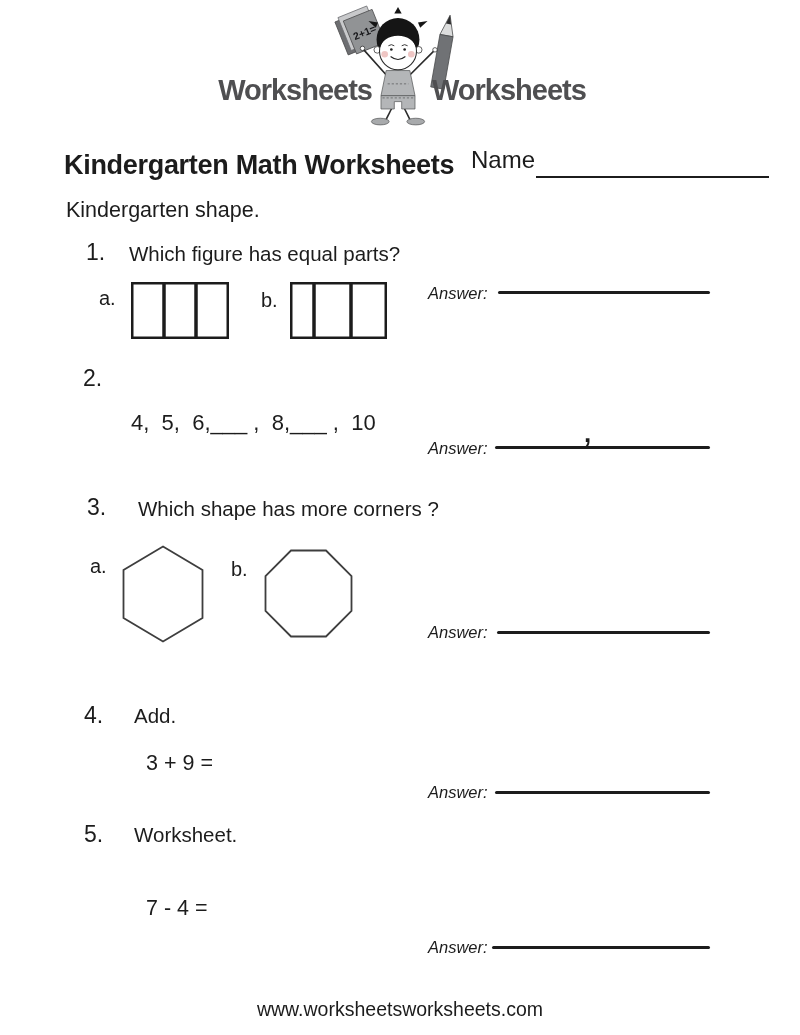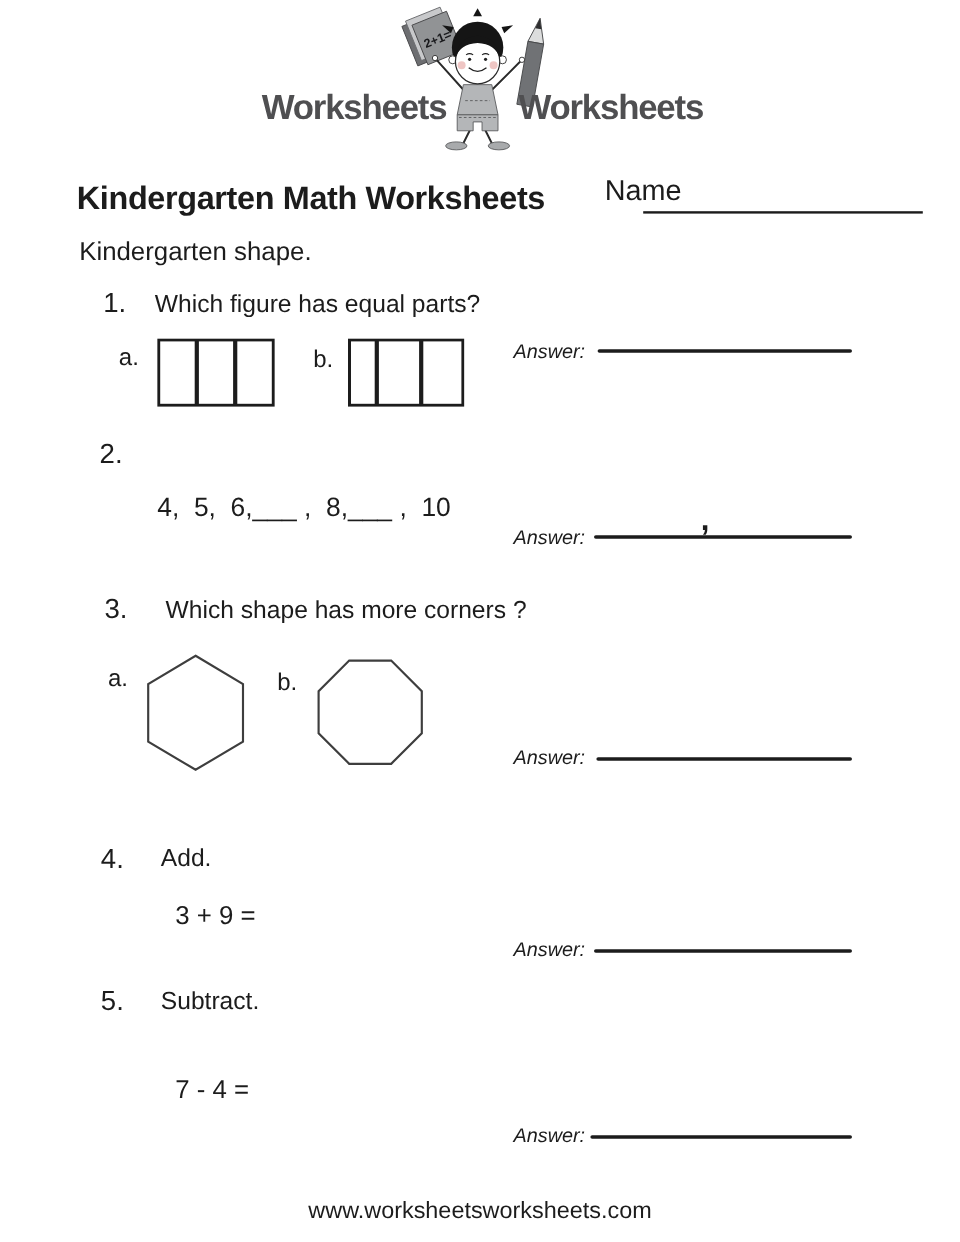--- a/index.html
+++ b/index.html
@@ -7,21 +7,21 @@
     position:relative; width:800px; height:1035px; overflow:hidden;
     background:#ffffff; color:var(--ink,#1c1c1c);
     font-family:"Liberation Sans", sans-serif;
   }
   .abs { position:absolute; }
   .logo-text {
     font-weight:bold; font-size:29px; letter-spacing:-1px;
     color:var(--logo_gray,#4f4f51); white-space:nowrap;
   }
   .title { font-size:27px; font-weight:bold; letter-spacing:-0.3px; white-space:nowrap; }
-  .name-label { font-size:24px;margin-left:33px; }
+  .name-label { font-size:24px; }
   .subtitle { font-size:21.5px; }
   .qnum { font-size:23px; }
   .qtext { font-size:20.5px; white-space:nowrap; }
   .opt { font-size:20px; }
   .seq { font-size:22px; white-space:pre; }
   .expr { font-size:21.5px; white-space:pre; }
   .answer-label { font-size:16.5px;font-style:italic; }
   .rule { background:var(--ink,#1c1c1c); }
   .answer-line { height:3px; background:var(--ink,#1c1c1c); border-radius:2px; }
   .ans-comma { font-size:26px; font-weight:bold; }
@@ -138,20 +138,20 @@
   <div class="abs answer-label" style="left:428px; top:623px;">Answer:</div>
   <div class="abs answer-line" style="left:497px; top:631px; width:213px;"></div>
 
   <div class="abs qnum" style="left:84px; top:702px;">4.</div>
   <div class="abs qtext" style="left:134px; top:704px;">Add.</div>
   <div class="abs expr" style="left:146px; top:751px;">3 + 9 =</div>
   <div class="abs answer-label" style="left:428px; top:783px;">Answer:</div>
   <div class="abs answer-line" style="left:495px; top:791px; width:215px;"></div>
 
   <div class="abs qnum" style="left:84px; top:821px;">5.</div>
-  <div class="abs qtext" style="left:134px; top:823px;">Subtract.</div>
+  <div class="abs qtext" style="left:134px; top:823px;">Worksheet.</div>
   <div class="abs expr" style="left:146px; top:896px;">7 - 4 =</div>
   <div class="abs answer-label" style="left:428px; top:938px;">Answer:</div>
   <div class="abs answer-line" style="left:492px; top:946px; width:218px;"></div>
 
   <div class="abs footer-url" style="left:0px; top:998px;">www.worksheetsworksheets.com</div>
 
 </div>
 
 </body></html>

